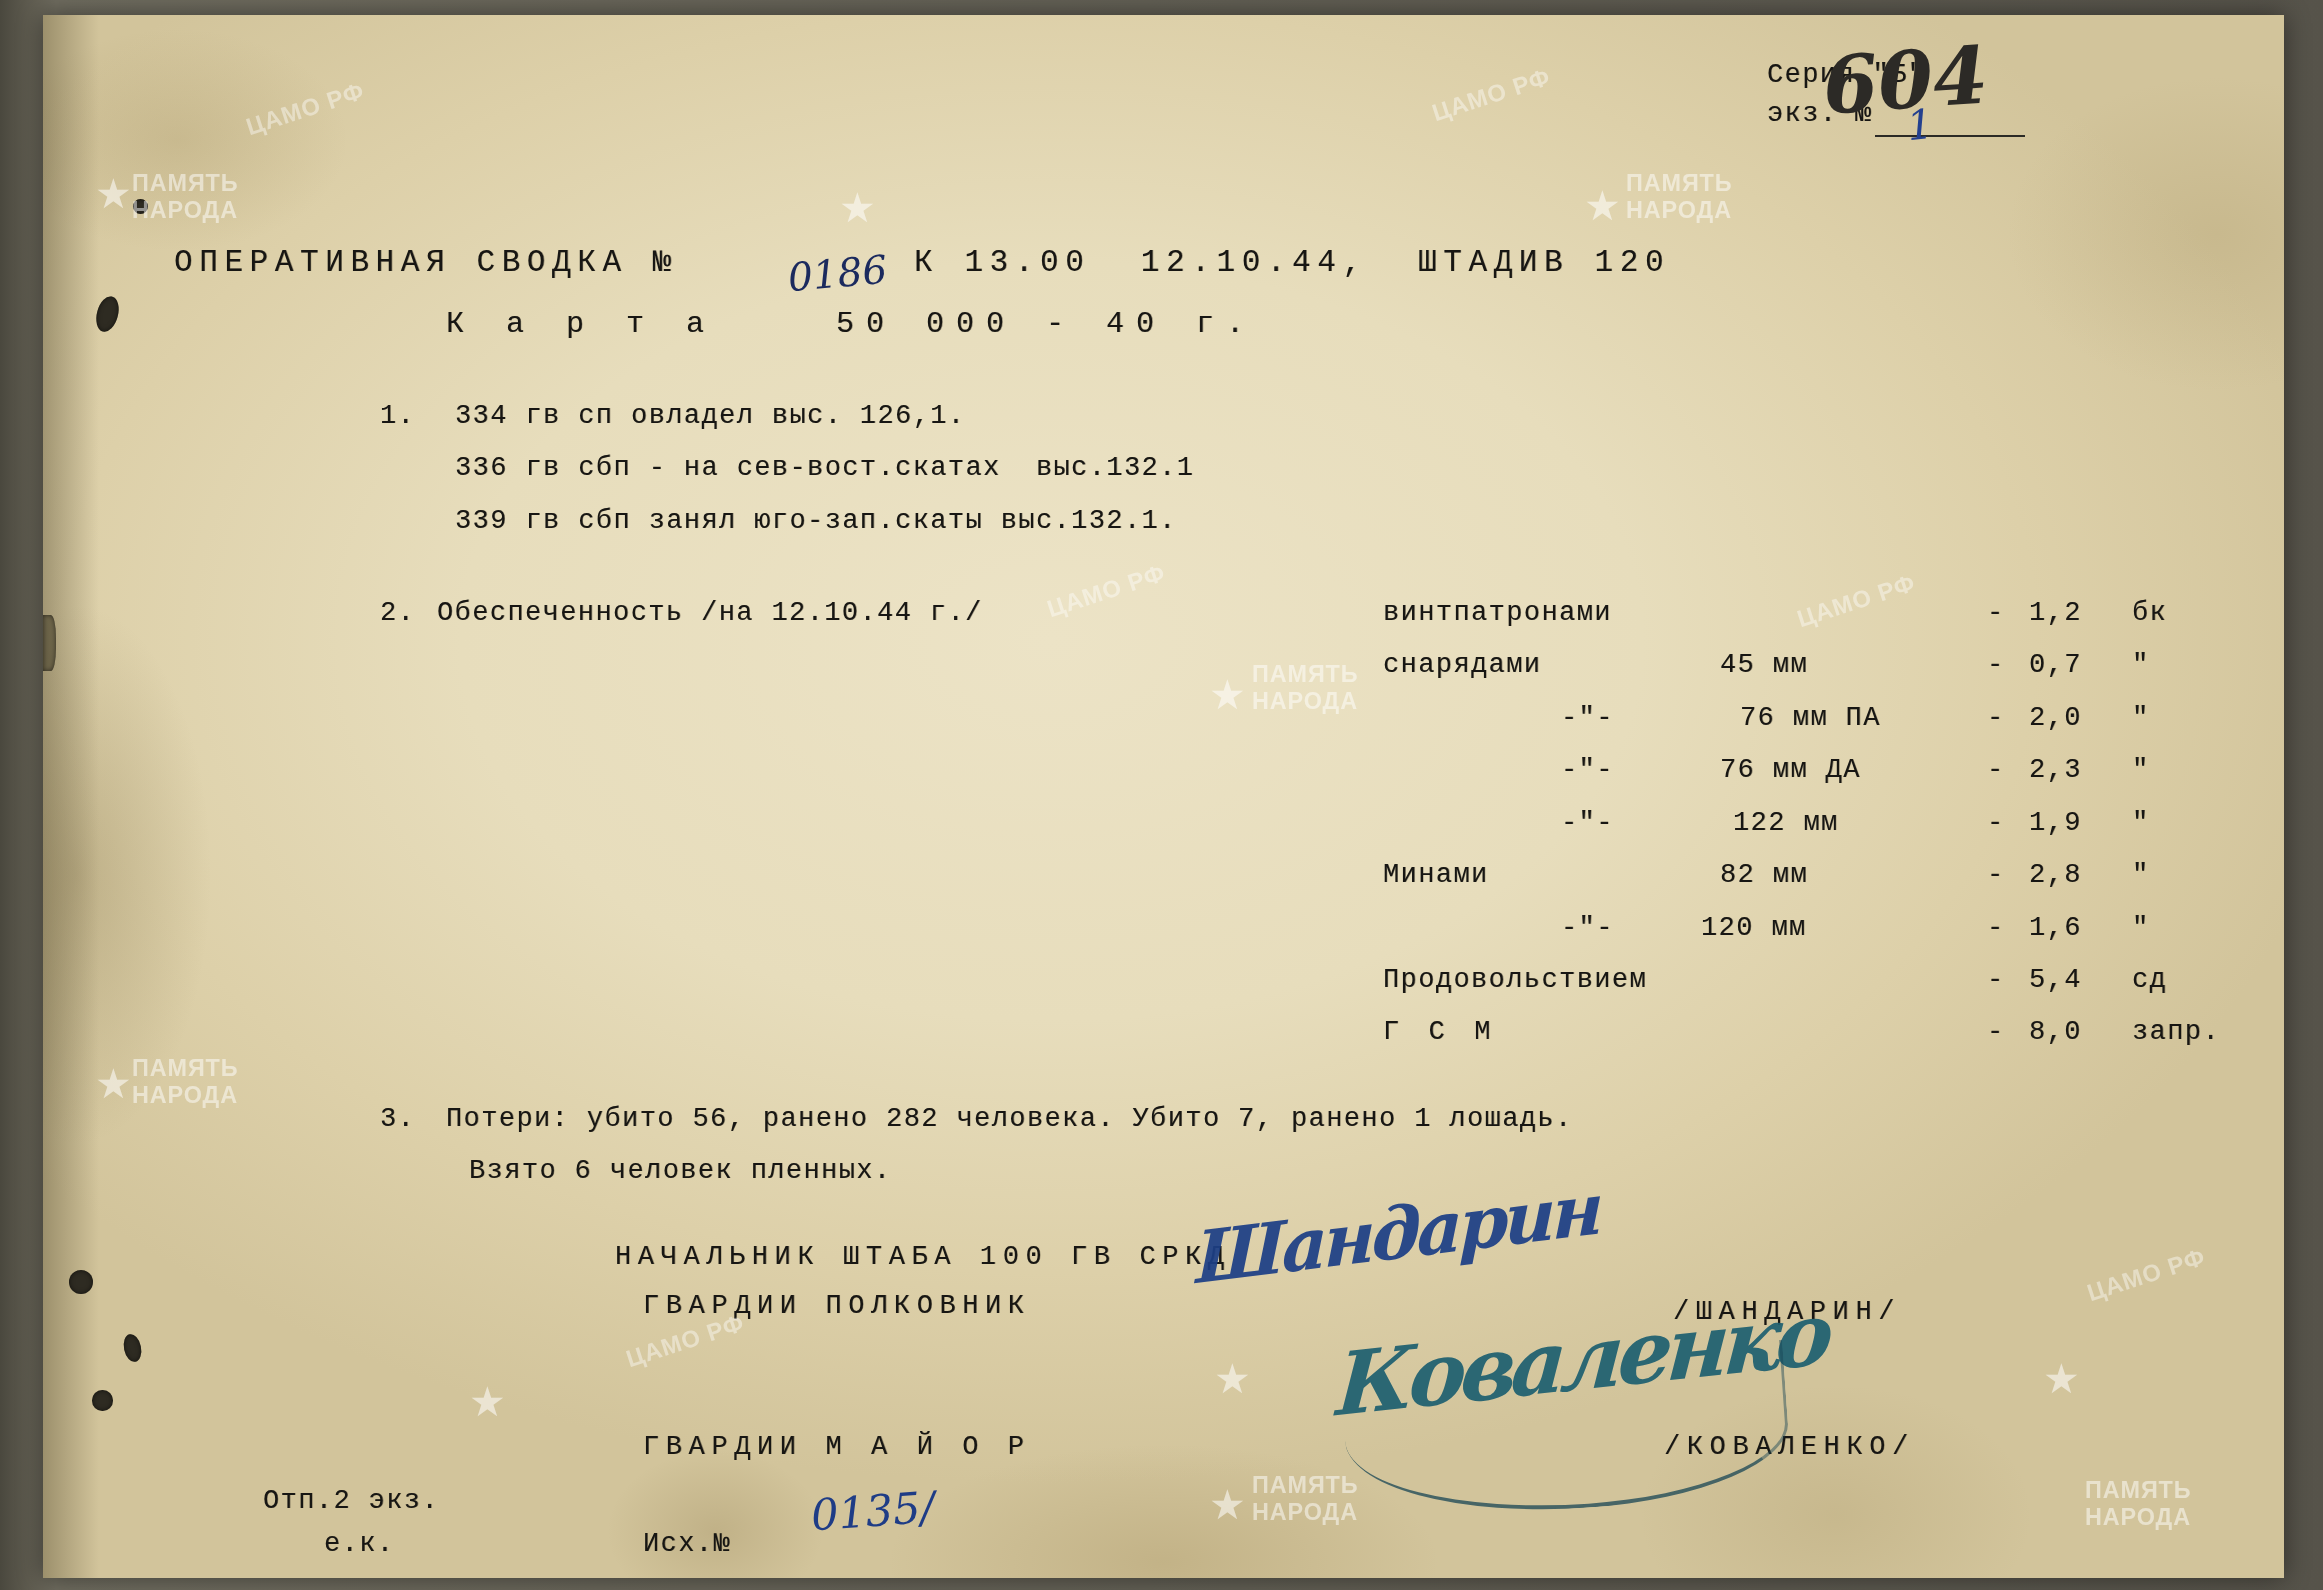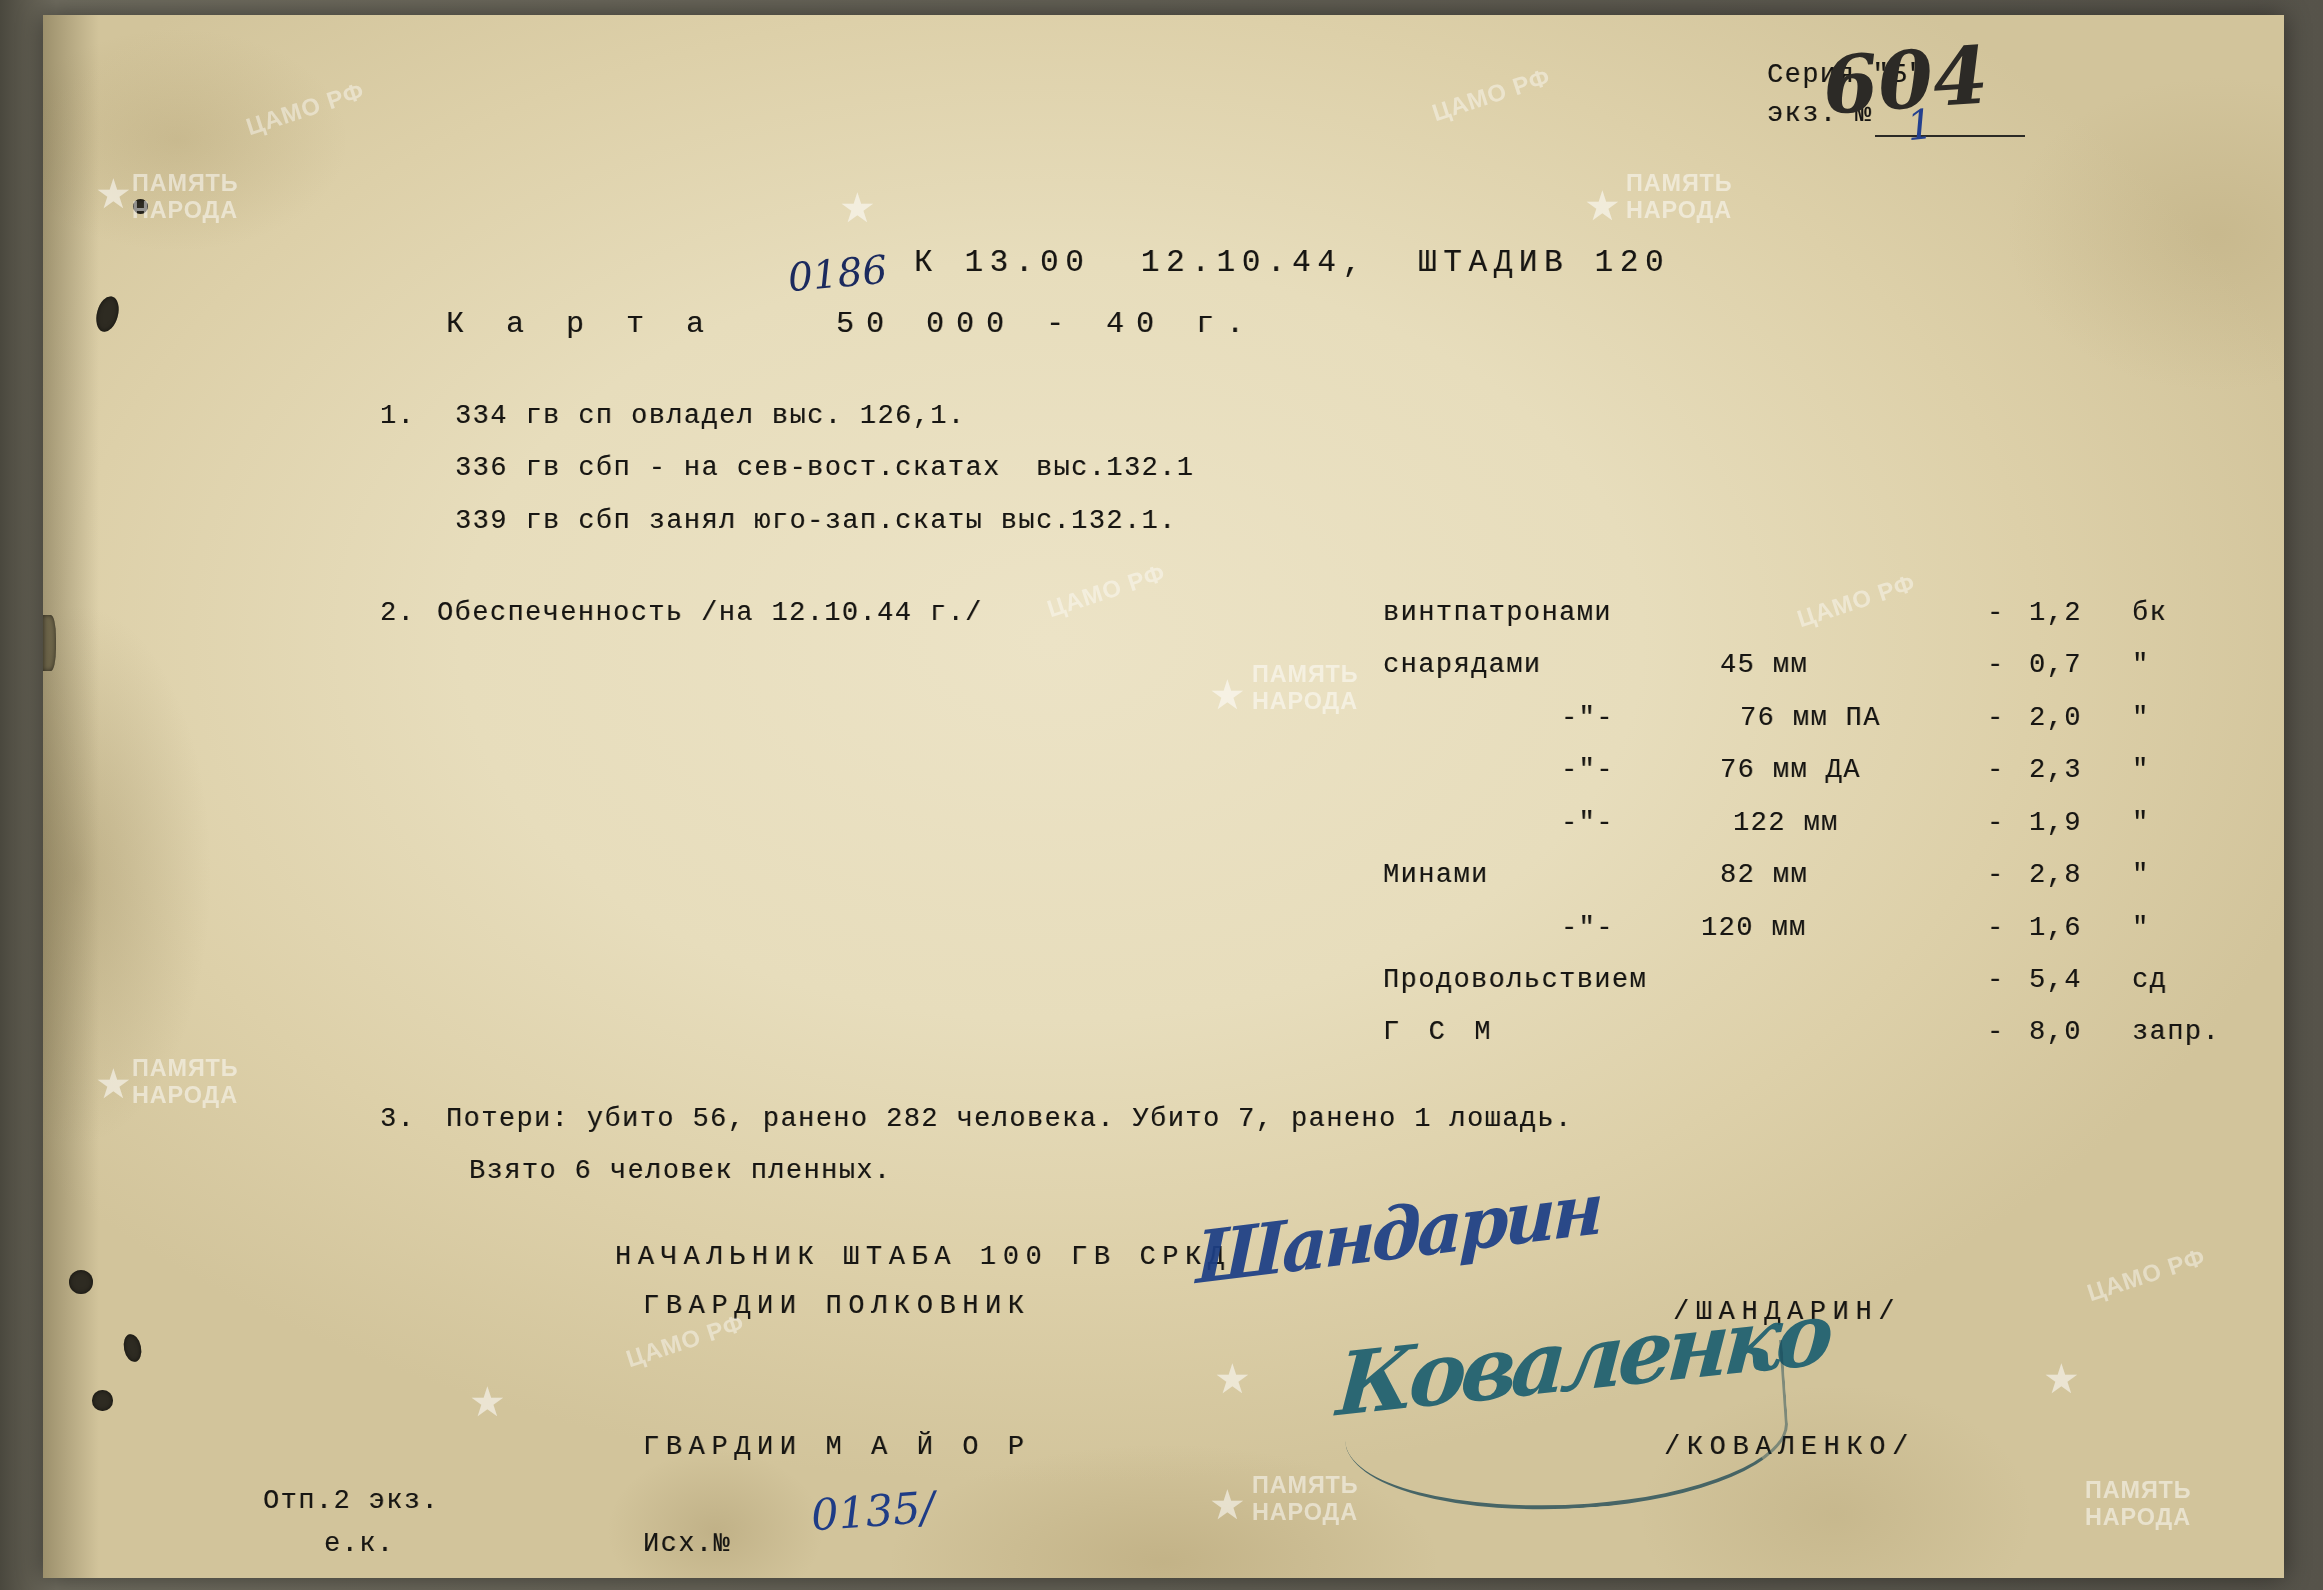--- a/index.html
+++ b/index.html
@@ -196,20 +196,21 @@
     <div class="hole" style="left:49px;  top:1375px; width:20.6px; height:20.6px;"></div>
     <div class="hole" style="left:0px;    top:600px;  width:13px; height:56px; border-radius:0 40% 40% 0; background:rgba(60,54,34,0.55);"></div>
 
     <div id="typed">
 
       <span class="t" style="left:1724px; top:45px;">Серия "Б"</span>
       <span class="t" style="left:1724px; top:84px;">экз. №</span>
       <span class="ul" style="left:1832px; top:120px; width:150px;"></span>
 
 
+      <span class="t wide" style="left:131px; top:230px; font-size:31px;">ОПЕРАТИВНАЯ СВОДКА №</span>
       <span class="t wide" style="left:871px; top:230px; font-size:31px;">К 13.00  12.10.44,  ШТАДИВ 120</span>
 
       <span class="t wider" style="left:403px; top:292px; font-size:30px;">К а р т а    50 000 - 40 г.</span>
 
       
       <span class="t" style="left:337px; top:386px;">1.</span>
       <span class="t" style="left:412px; top:386px;">334 гв сп овладел выс. 126,1.</span>
       <span class="t" style="left:412px; top:438px;">336 гв сбп - на сев-вост.скатах  выс.132.1</span>
       <span class="t" style="left:412px; top:491px;">339 гв сбп занял юго-зап.скаты выс.132.1.</span>
 

